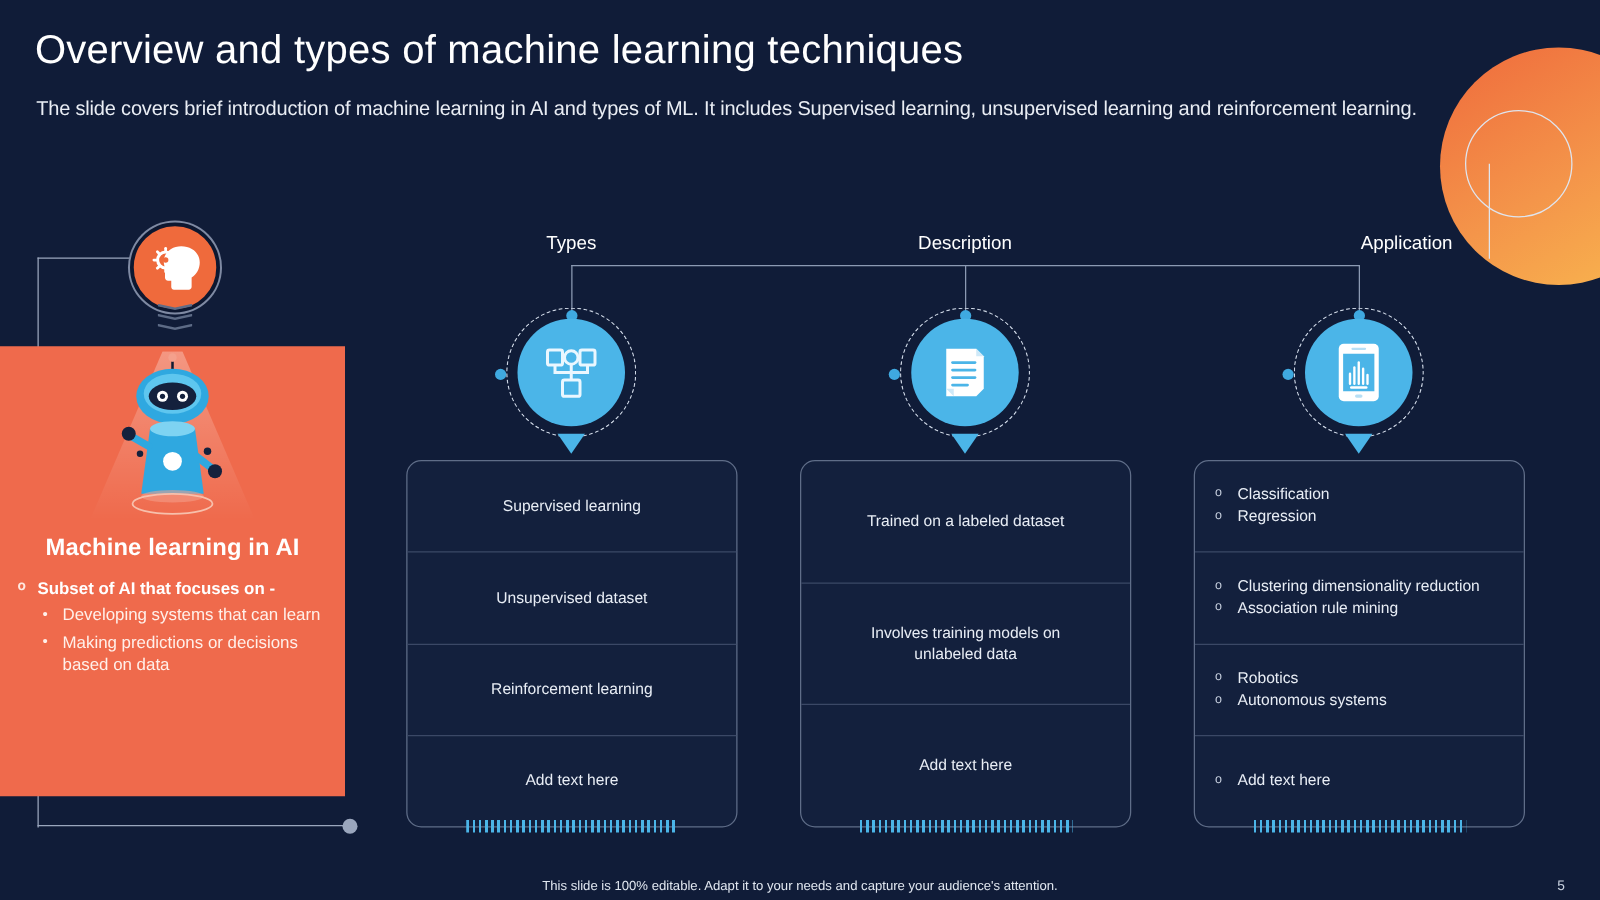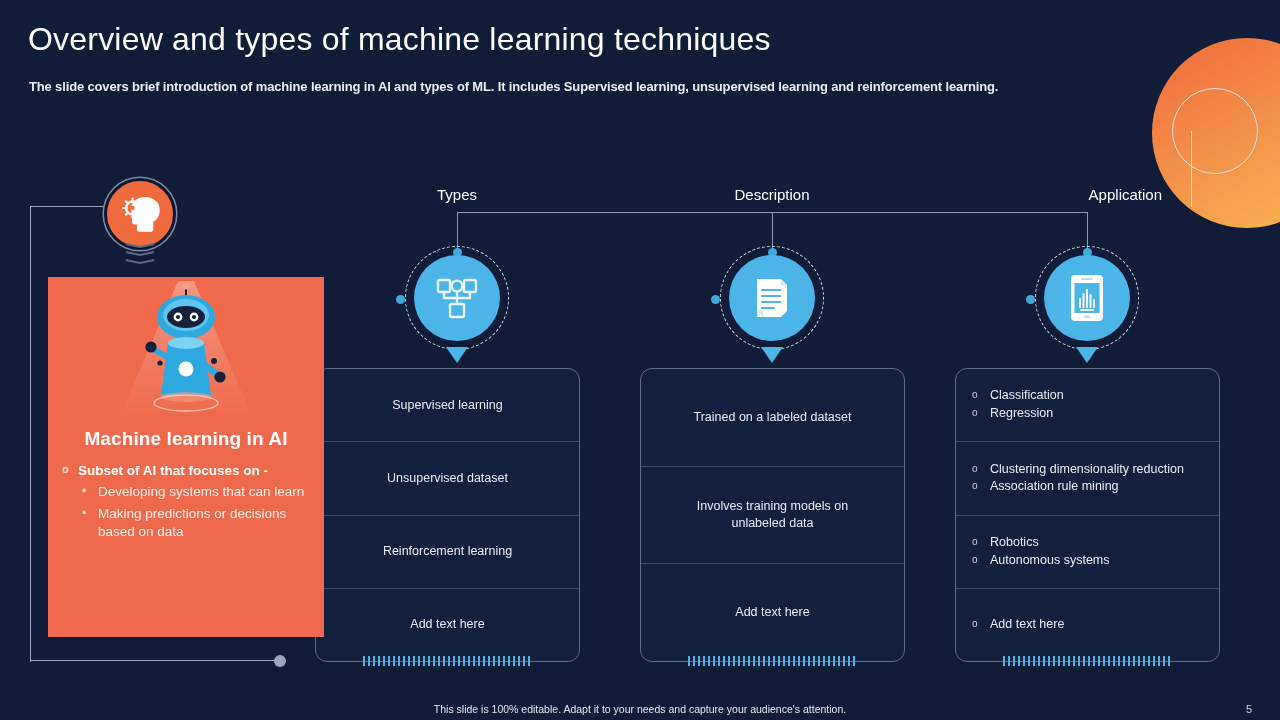--- a/index.html
+++ b/index.html
@@ -30,21 +30,21 @@
   }
 
   
   .page-title{
     position:absolute; left:28px; top:22px;
     font-size:32px; font-weight:400; letter-spacing:.2px;
     color:#ffffff; line-height:1.1; z-index:5;
   }
   .page-subtitle{
     position:absolute; left:29px; top:79px;
-    font-size:13px; font-weight:700; color:#e9edf4;
+    font-size:16px; font-weight:400; color:#e9edf4;
     letter-spacing:-.15px; z-index:5; white-space:nowrap;
   }
 
   
   .brain-badge{
     position:absolute; left:104px; top:178px;
     width:72px; height:72px; border-radius:50%;
     background:#ef6a3c; border:3px solid #0d1730;
     box-shadow:0 0 0 1.6px #7f8aa3;
     display:flex; align-items:center; justify-content:center; z-index:6;
@@ -72,21 +72,21 @@
     background:#9aa6bd; z-index:4;
   }
   .left-dot{
     position:absolute; left:274px; top:655px; width:12px; height:12px;
     border-radius:50%; background:#9aa6bd; z-index:5;
   }
 
   
   .orange-panel{
     position:absolute; left:0; top:277px; width:276px; height:360px;
-    background:#ef6a4c; z-index:5; overflow:hidden;margin-left:48px;
+    background:#ef6a4c; z-index:5; overflow:hidden;
   }
   .robot-wrap{ position:relative; width:276px; height:145px; }
   .robot-beam{
     position:absolute; left:72px; top:4px; width:132px; height:135px;
     background:linear-gradient(to bottom, rgba(255,255,255,.30), rgba(255,255,255,0));
     clip-path:polygon(44% 0,56% 0,100% 100%,0 100%);
   }
   .panel-heading{
     margin:6px 0 0 0; text-align:center;
     font-size:19px; font-weight:700; color:#ffffff; letter-spacing:.1px;
@@ -320,21 +320,21 @@
         <line x1="18" y1="34" x2="18" y2="17"></line>
         <line x1="21.5" y1="34" x2="21.5" y2="22"></line>
         <line x1="25" y1="34" x2="25" y2="27"></line>
       </g>
       <path d="M12 37 h12" stroke="#ffffff" stroke-width="2" stroke-linecap="round"></path>
     </svg>
   </div>
   <div class="icon-arrow"></div>
 </div>
 
-<div class="card" style="left:315px;">
+<div class="card" style="left:325px;">
   <div class="card-rows">
     <div class="card-row">
       <div>Supervised  learning</div>
     </div>
     <div class="card-row">
       <div>Unsupervised  dataset</div>
     </div>
     <div class="card-row">
       <div>Reinforcement  learning</div>
     </div>

